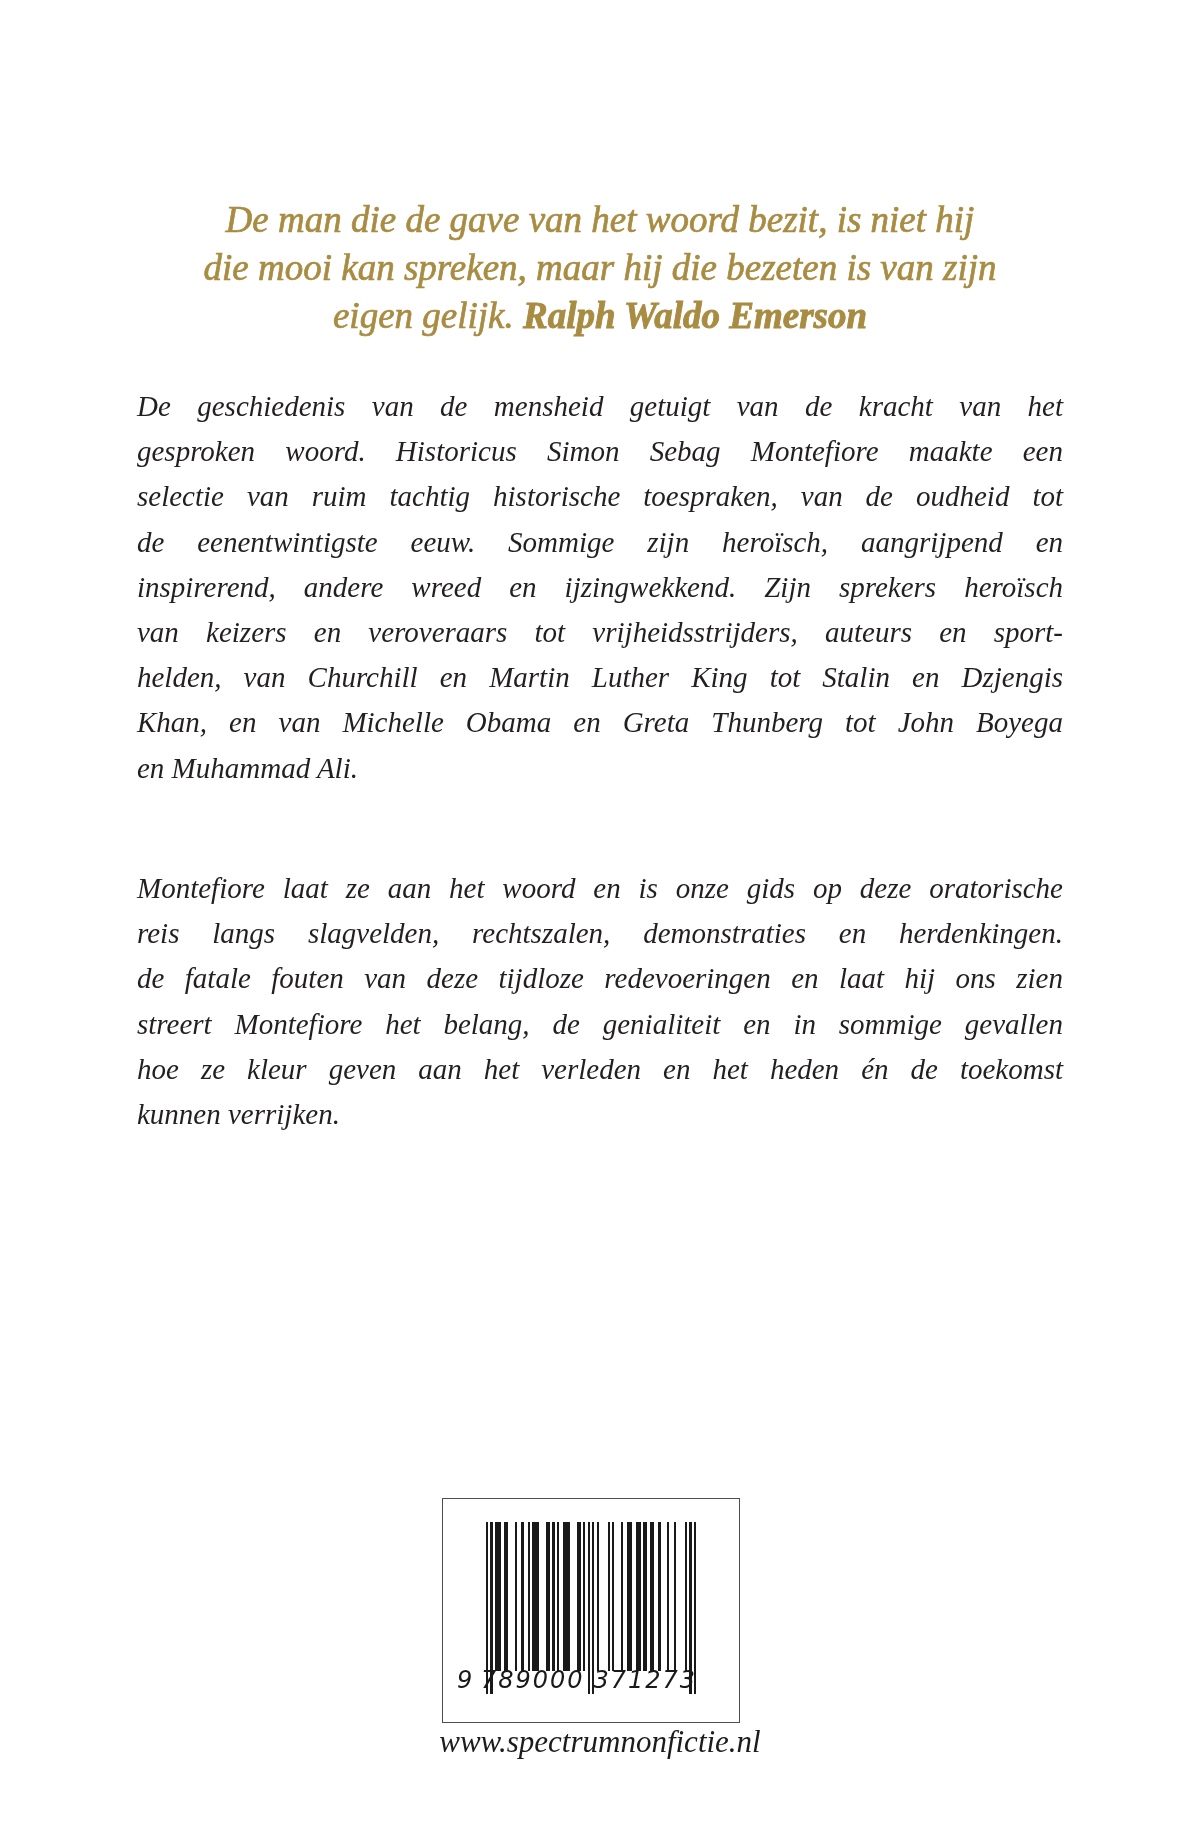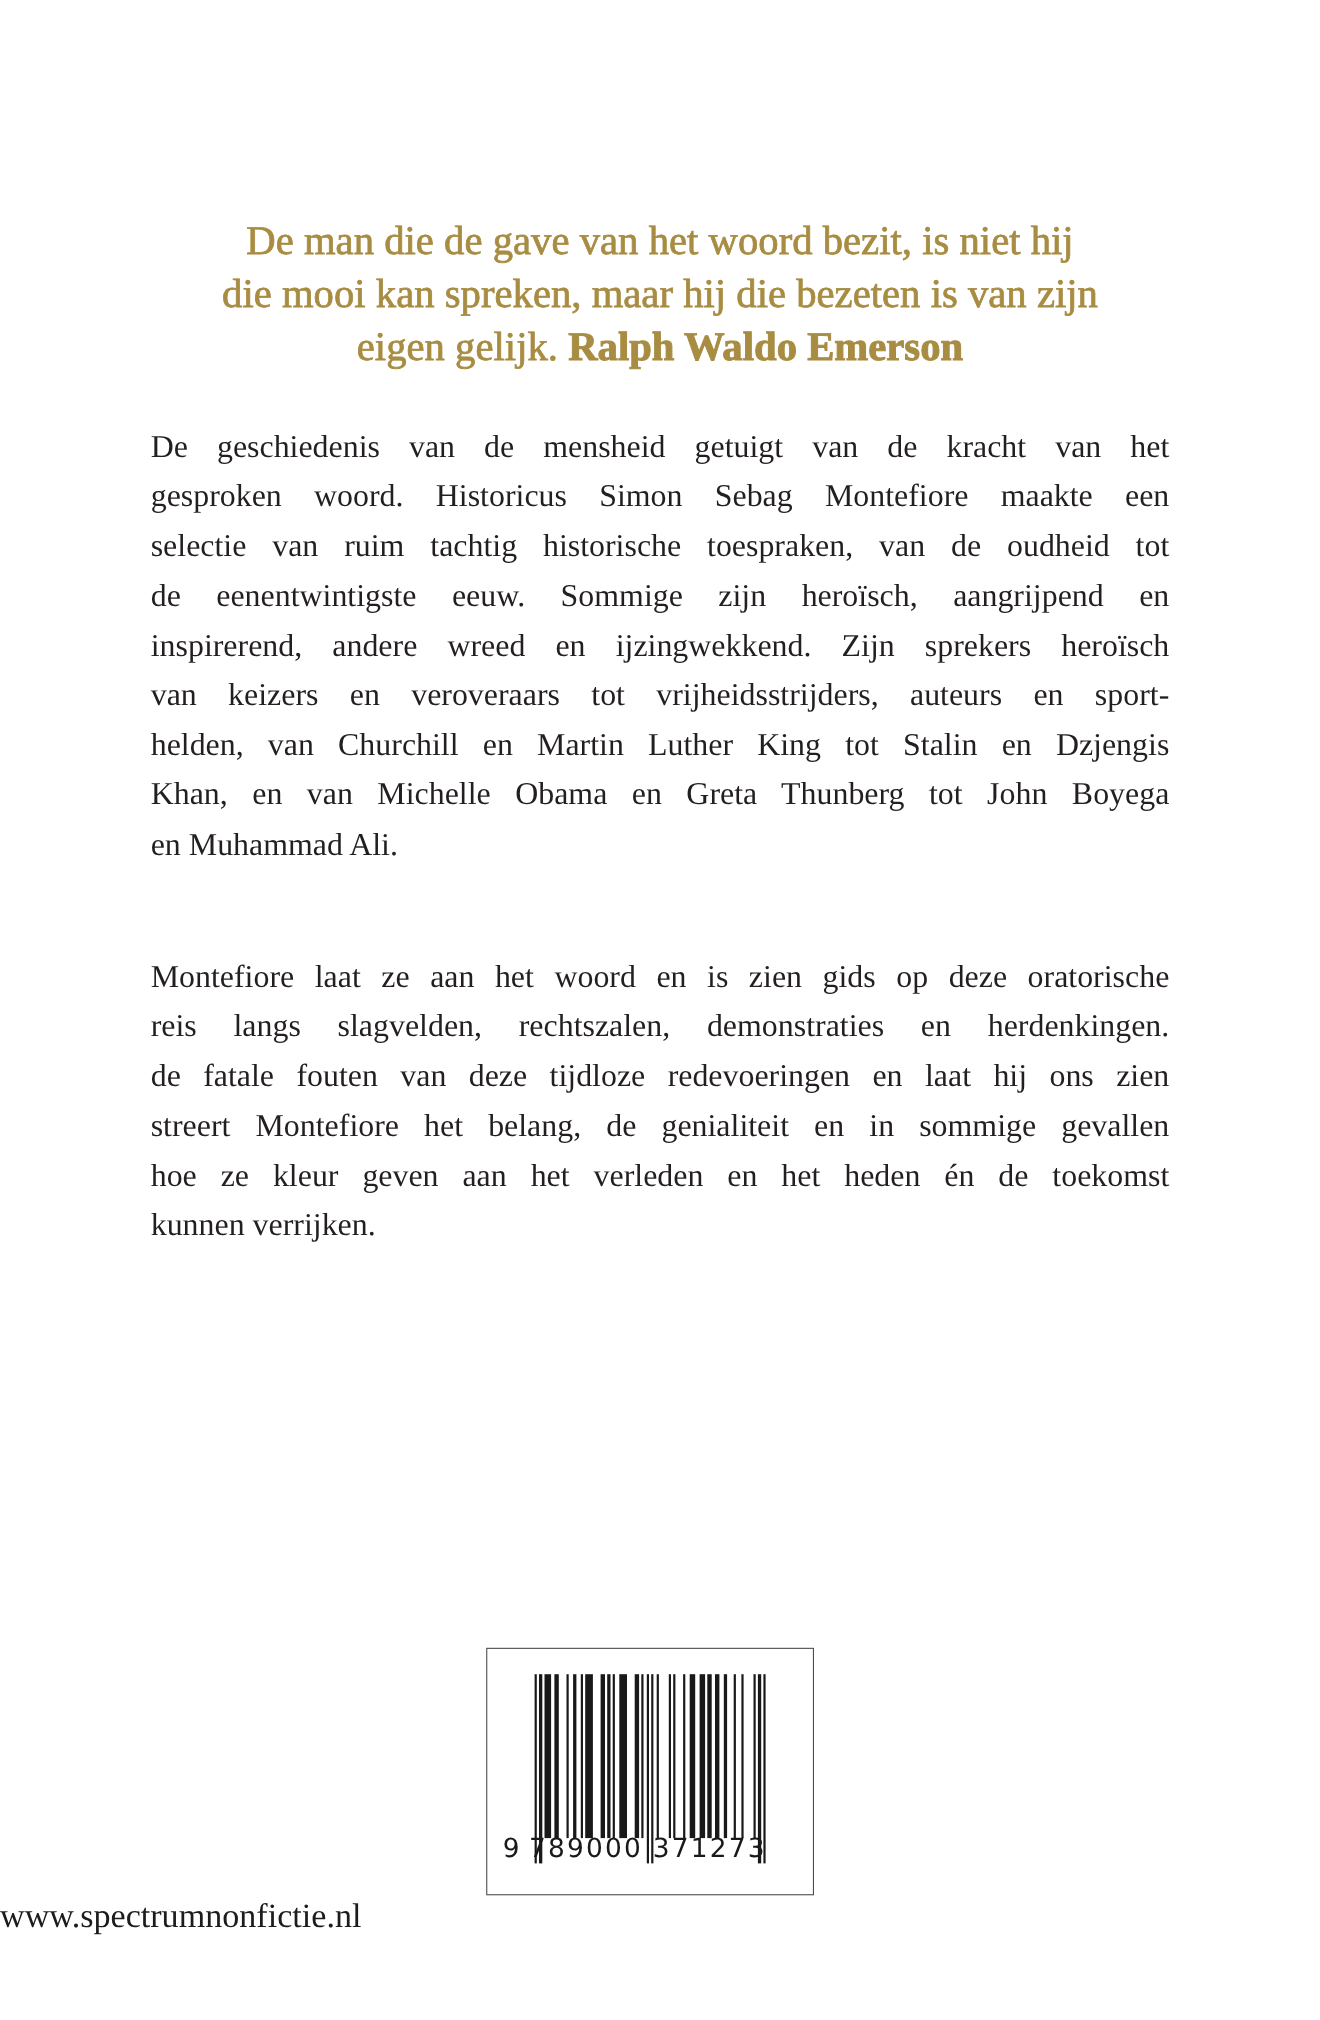--- a/index.html
+++ b/index.html
@@ -3,20 +3,21 @@
 <meta charset="utf-8">
 <style>
   html, body { margin: 0; padding: 0; background: #ffffff; }
   .page {
     position: relative;
     width: 1200px;
     height: 1836px;
     background: var(--background, #ffffff);
     font-family: "Liberation Serif", serif;
     overflow: hidden;
+    font-style: italic;
   }
 
   
   .quote {
     position: absolute;
     top: 196px;
     left: 137px;
     width: 926px;
     text-align: center;
     font-size: 37px;
@@ -90,21 +91,21 @@
     line-height: 30px;
   }
   .bc-digits .grp { letter-spacing: 2px; }
 
   
   .site {
     position: absolute;
     top: 1724px;
     left: 0;
     width: 100%;
-    text-align: left;
+    text-align: center;
     font-size: 31px;
     color: #1c1c1c;
   }
 </style>
 </head>
 <body>
 
 <div class="page">
 
   <section class="quote">
@@ -122,21 +123,21 @@
     <div class="t-line">selectie van ruim tachtig historische toespraken, van de oudheid tot</div>
     <div class="t-line">de eenentwintigste eeuw. Sommige zijn heroïsch, aangrijpend en</div>
     <div class="t-line">inspirerend, andere wreed en ijzingwekkend. Zijn sprekers heroïsch</div>
     <div class="t-line">van keizers en veroveraars tot vrijheidsstrijders, auteurs en sport-</div>
     <div class="t-line">helden, van Churchill en Martin Luther King tot Stalin en Dzjengis</div>
     <div class="t-line">Khan, en van Michelle Obama en Greta Thunberg tot John Boyega</div>
     <div class="t-line last">en Muhammad Ali.</div>
   </section>
 
   <section class="body-text p2">
-    <div class="t-line">Montefiore laat ze aan het woord en is zien gids op deze oratorische</div>
+    <div class="t-line">Montefiore laat ze aan het woord en is onze gids op deze oratorische</div>
     <div class="t-line">reis langs slagvelden, rechtszalen, demonstraties en herdenkingen.</div>
     <div class="t-line">de fatale fouten van deze tijdloze redevoeringen en laat hij ons zien</div>
     <div class="t-line">streert Montefiore het belang, de genialiteit en in sommige gevallen</div>
     <div class="t-line">hoe ze kleur geven aan het verleden en het heden én de toekomst</div>
     <div class="t-line last">kunnen verrijken.</div>
   </section>
 
 
   <div class="bc-box">
     <div class="bc-bars">

